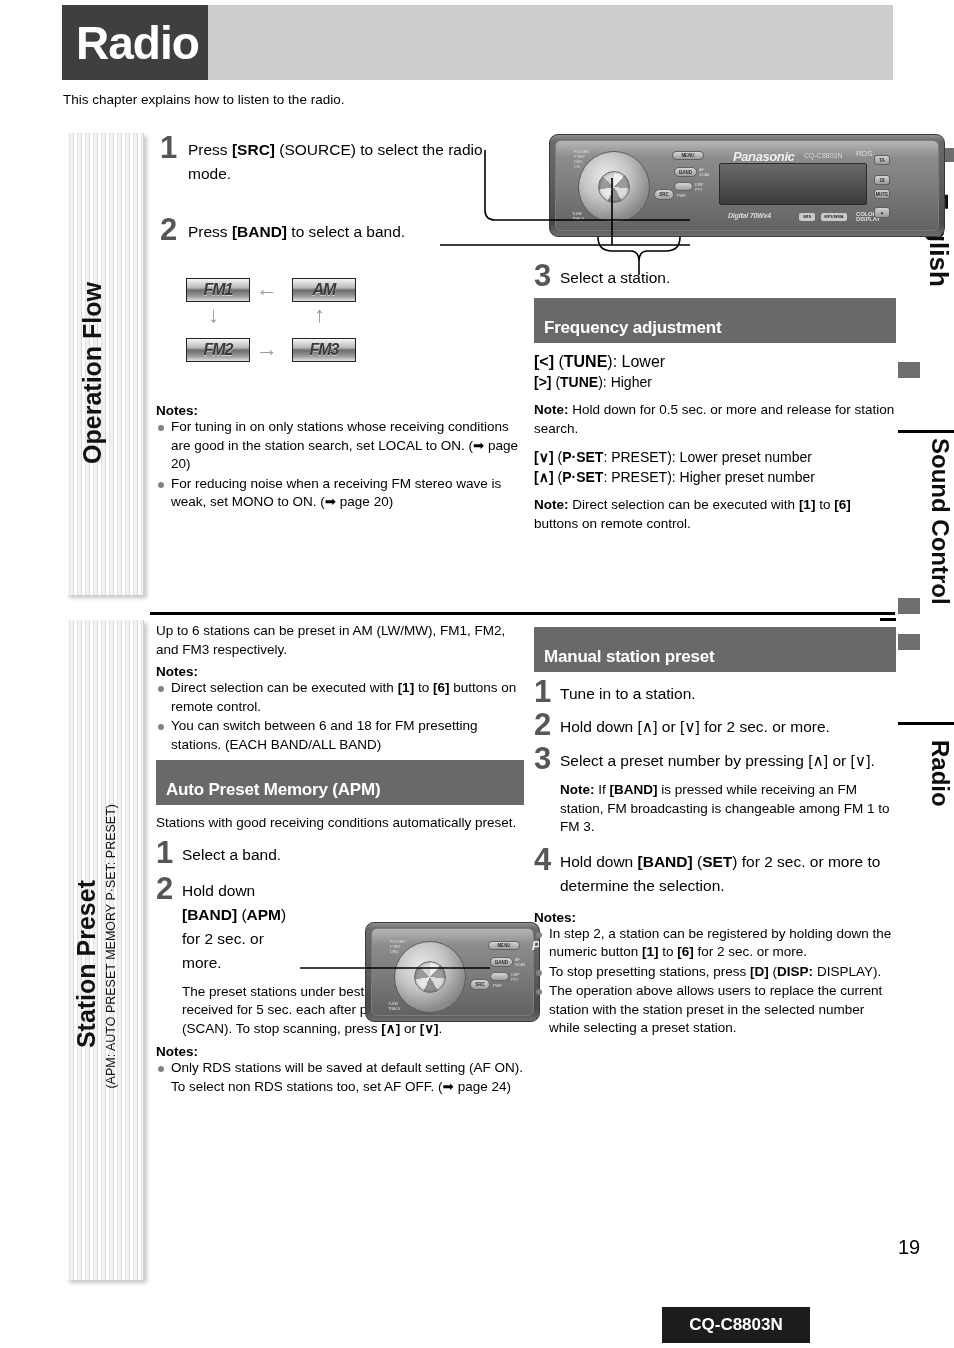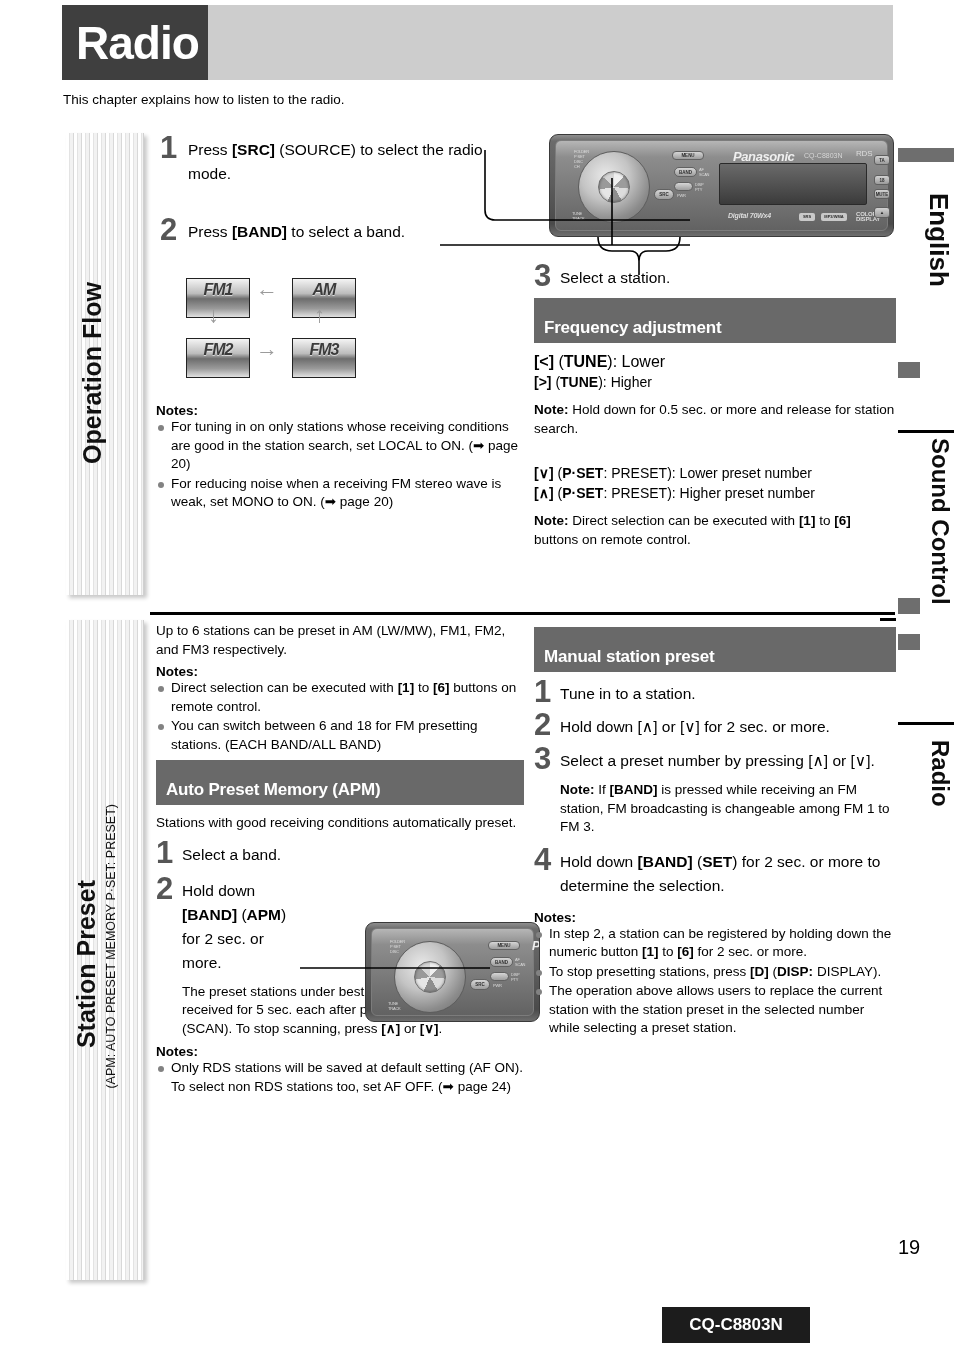--- a/index.html
+++ b/index.html
@@ -150,21 +150,21 @@
 
   b, strong { font-weight: bold; }
 
   
   .band-grid {
     position: absolute; left: 186px; top: 278px;
     width: 170px; height: 92px;
   }
   .band-chip {
     position: absolute;
-    width: 64px; height: 40px;
+    width: 64px; height: 24px;
     background: linear-gradient(to bottom, #f4f4f4 0%, #bdbdbd 38%, #6d6d6d 52%, #9a9a9a 78%, #e2e2e2 100%);
     border: 1px solid #222;
     font-size: 16px; font-weight: bold; font-style: italic;
     color: #3b3b3b;
     text-align: center;
     line-height: 22px;
     letter-spacing: -1px;
     text-shadow: 0 1px 0 rgba(255,255,255,0.6);
     font-family: "Liberation Sans", sans-serif;
   }
@@ -331,21 +331,21 @@
 </div>
 
 <div class="content" style="left:156px; top:400px; width:365px;">
   <div class="note-head">Notes:</div>
   <ul class="notes">
     <li>For tuning in on only stations whose receiving conditions are good in the station search, set LOCAL to ON. (➡ page 20)</li>
     <li>For reducing noise when a receiving FM stereo wave is weak, set MONO to ON. (➡ page 20)</li>
   </ul>
 </div>
 
-<div class="device" style="left:549px; top:134px; width:345px; height:103px;">
+<div class="device" style="left:549px; top:134px; width:396px; height:103px;">
   <div class="device-inner">
     <div class="dev-dial-outer" style="left:22px; top:10px; width:72px; height:72px;"></div>
     <div class="dev-dial-inner" style="left:42px; top:30px; width:32px; height:32px;"></div>
     <div class="dev-tinytxt" style="left:18px; top:8px;">FOLDER<br>P·SET<br>DISC<br>CH</div>
     <div class="dev-tinytxt" style="left:16px; top:70px;">TUNE<br>TRACK</div>
     <div class="dev-btn" style="left:98px; top:48px; width:20px; height:11px; line-height:10px;">SRC</div>
     <div class="dev-tinytxt" style="left:121px; top:52px;">PWR</div>
     <div class="dev-btn" style="left:116px; top:10px; width:32px; height:9px; line-height:8px; border-radius:4px;">MENU</div>
     <div class="dev-btn" style="left:118px; top:26px; width:23px; height:10px; line-height:9px;">BAND</div>
     <div class="dev-btn" style="left:118px; top:41px; width:19px; height:9px; line-height:8px;"></div>
@@ -382,21 +382,21 @@
     <span class="txt">Select a station.</span>
   </div>
 
   <div class="secbar" style="margin-top:8px;">Frequency adjustment</div>
   <div style="margin-top:9px;">
     <div class="body-text" style="font-size:16px; line-height:20px;"><b>[&lt;]</b> (<b>TUNE</b>): Lower</div>
     <div class="body-text" style="font-size:14px; line-height:20px;"><b>[&gt;]</b> (<b>TUNE</b>): Higher</div>
     <div class="body-text" style="margin-top:9px;"><b>Note:</b> Hold down for 0.5 sec. or more and release for station search.</div>
   </div>
 
-  <div style="margin-top:25px;">
+  <div style="margin-top:9px;">
     <div class="body-text" style="font-size:14px; line-height:20px;"><b>[∨]</b> (<b>P·SET</b>: PRESET): Lower preset number</div>
     <div class="body-text" style="font-size:14px; line-height:20px;"><b>[∧]</b> (<b>P·SET</b>: PRESET): Higher preset number</div>
     <div class="body-text" style="margin-top:9px;"><b>Note:</b> Direct selection can be executed with <b>[1]</b> to <b>[6]</b> buttons on remote control.</div>
   </div>
 </div>
 
 <div class="main-divider"></div>
 
 <div class="content" style="left:156px; top:622px; width:368px;">
   <div class="body-text">Up to 6 stations can be preset in AM (LW/MW), FM1, FM2, and FM3 respectively.</div>

